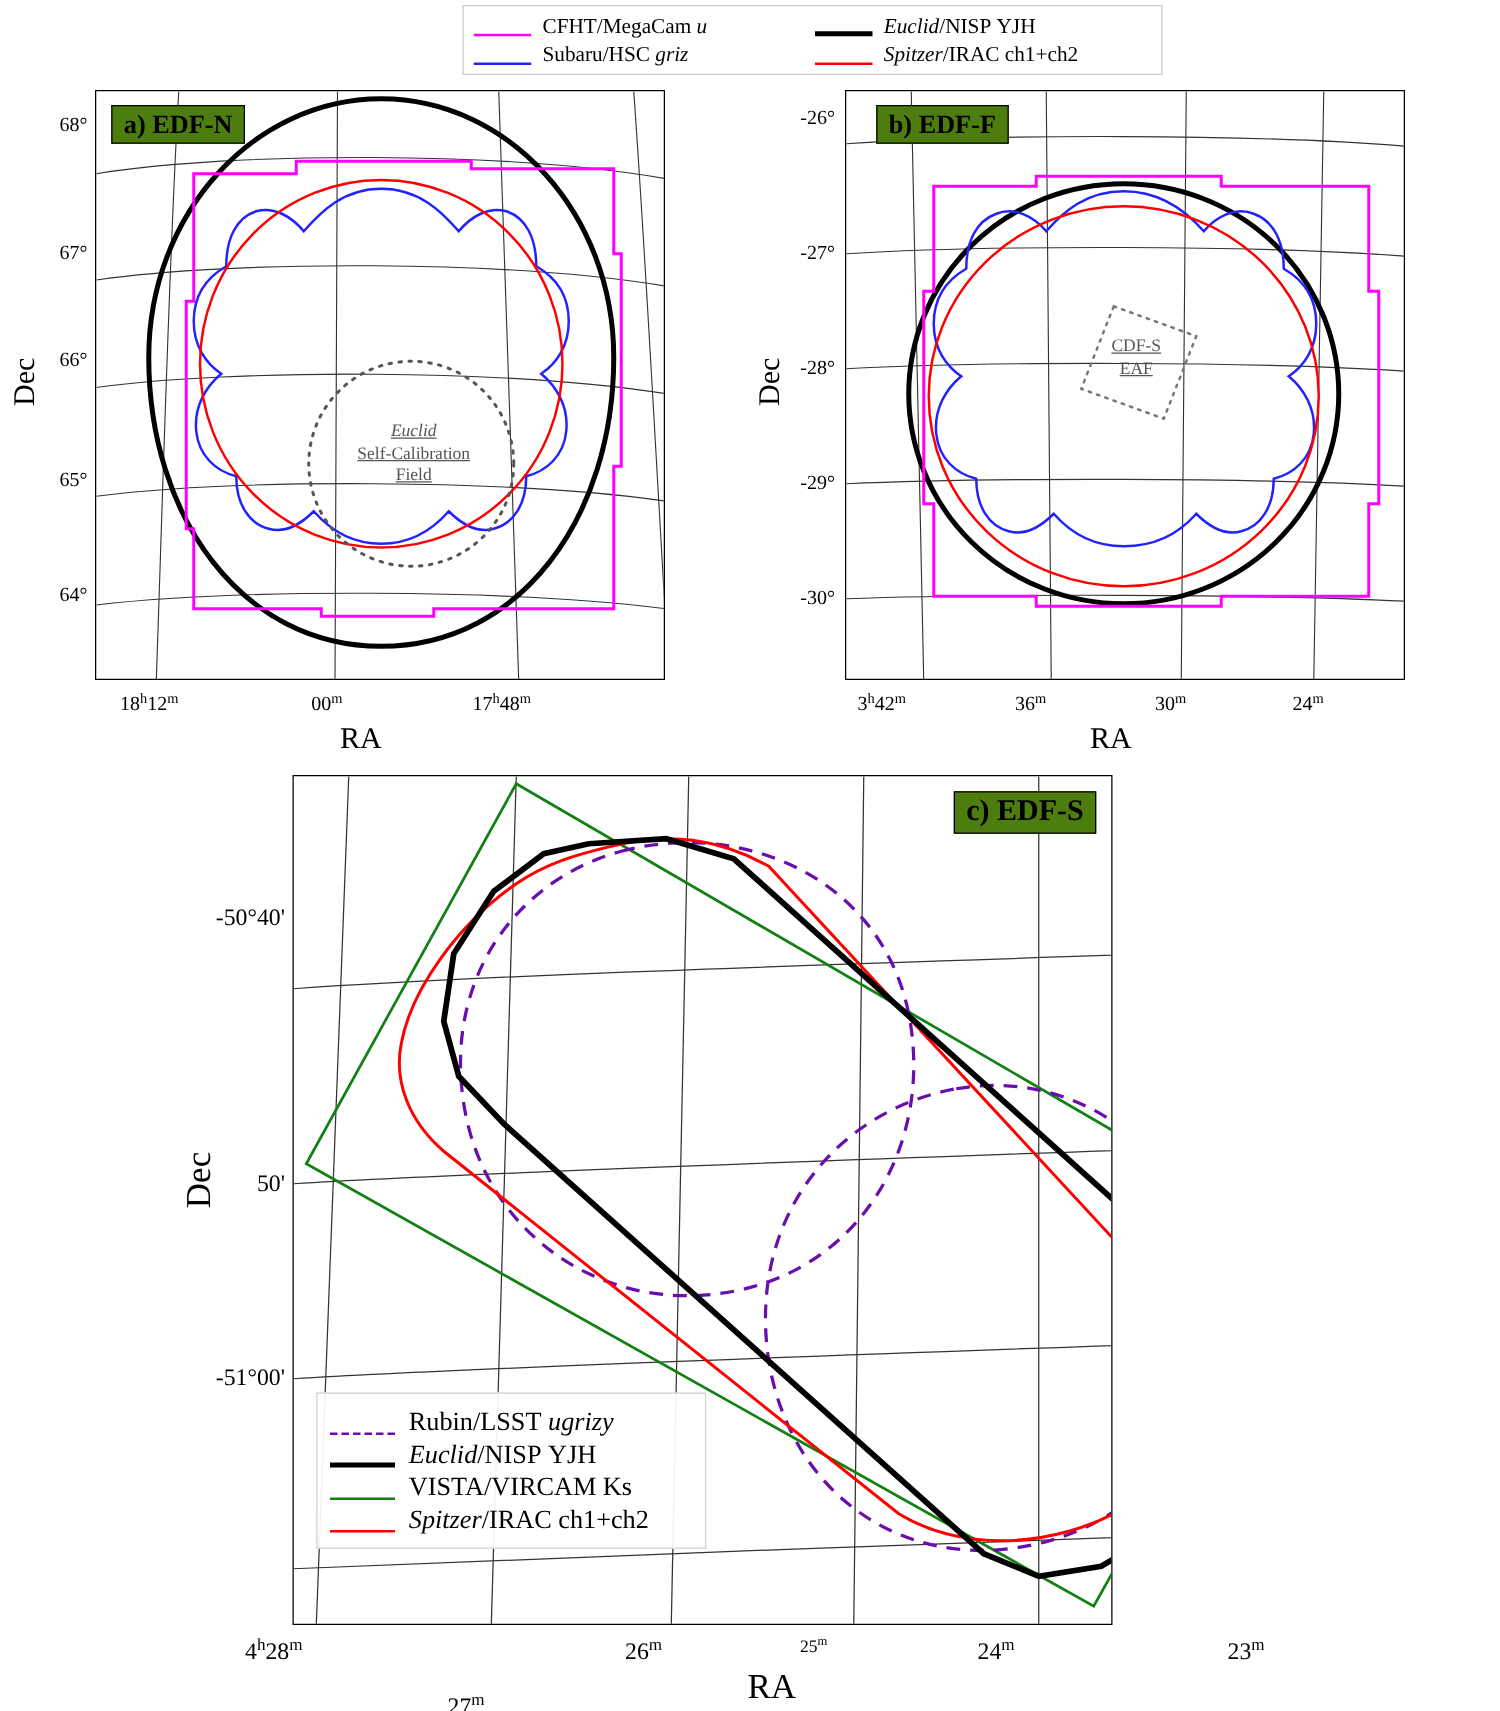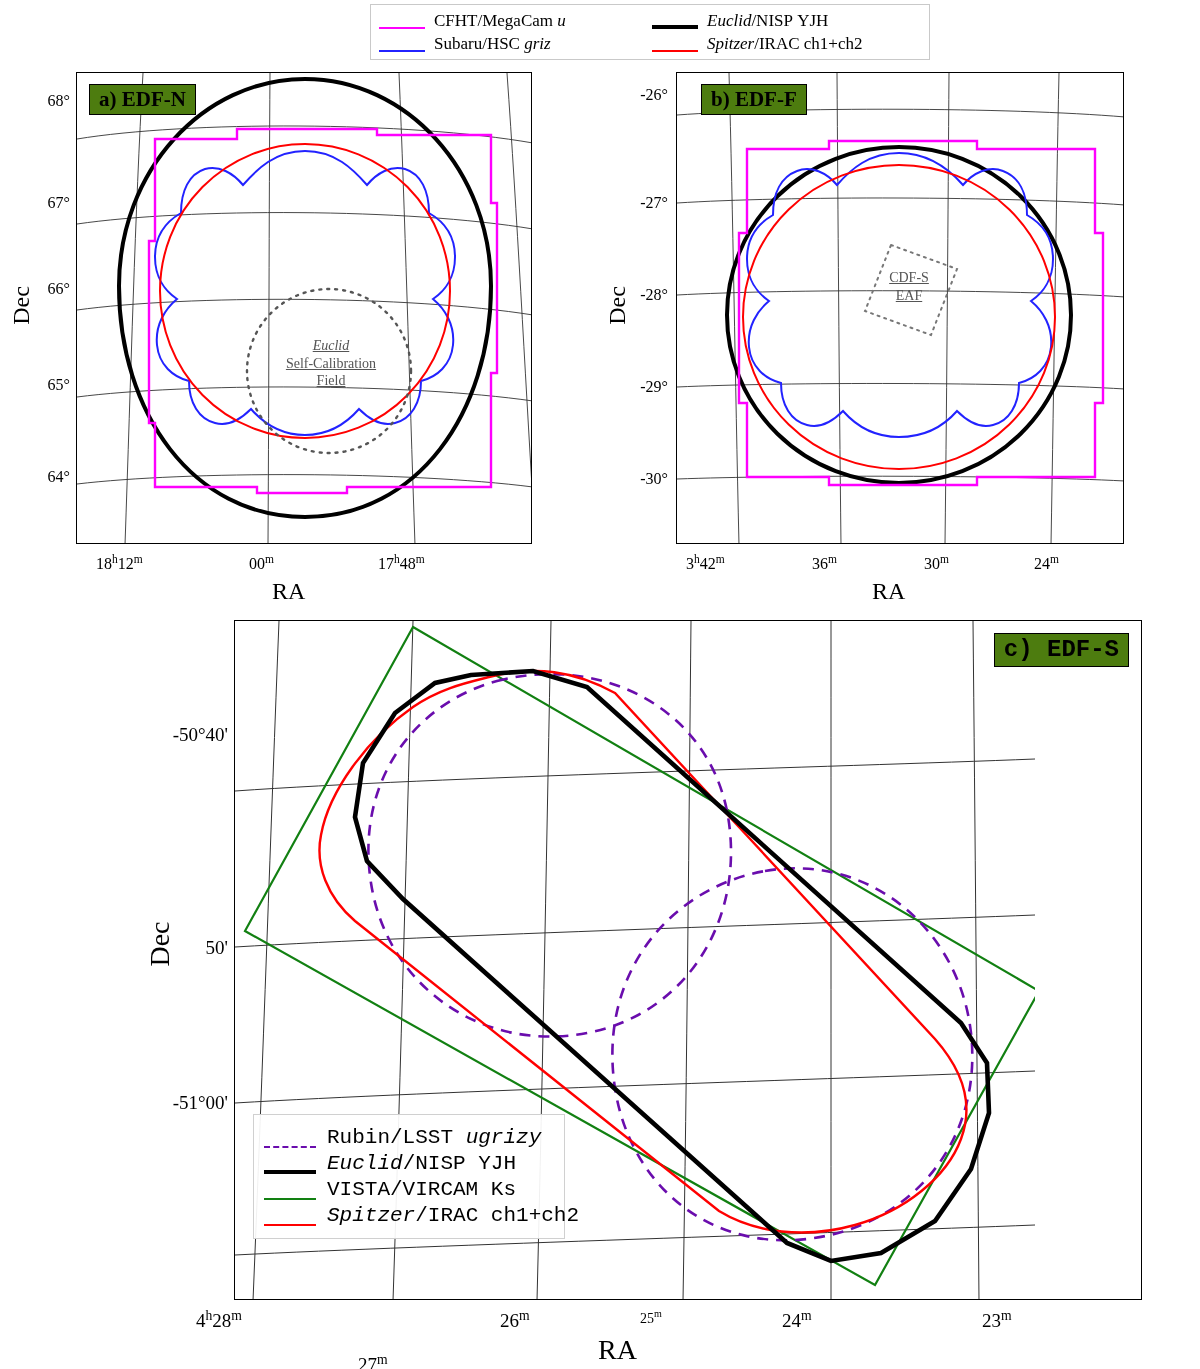--- a/index.html
+++ b/index.html
@@ -57,21 +57,21 @@
   
   .panel {
     position: absolute;
     box-sizing: border-box;
     border: 1.6px solid #000;
     background: #fff;
     overflow: hidden;
   }
   #panel-a { left: 76px;  top: 72px;  width: 456px; height: 472px; }
   #panel-b { left: 676px; top: 72px;  width: 448px; height: 472px; }
-  #panel-c { left: 234px; top: 620px; width: 908px; height: 680px; font-family: Liberation Mono, monospace; }
+  #panel-c { left: 234px; top: 620px; width: 656px; height: 680px; }
 
   .panel-title {
     position: absolute;
     border: 1.4px solid #000;
     background: #4d7c0f;
     font-weight: bold;
     padding: 3px 9px 4px 9px;
     font-size: 21px;
     z-index: 8;
     line-height: 1.05;

